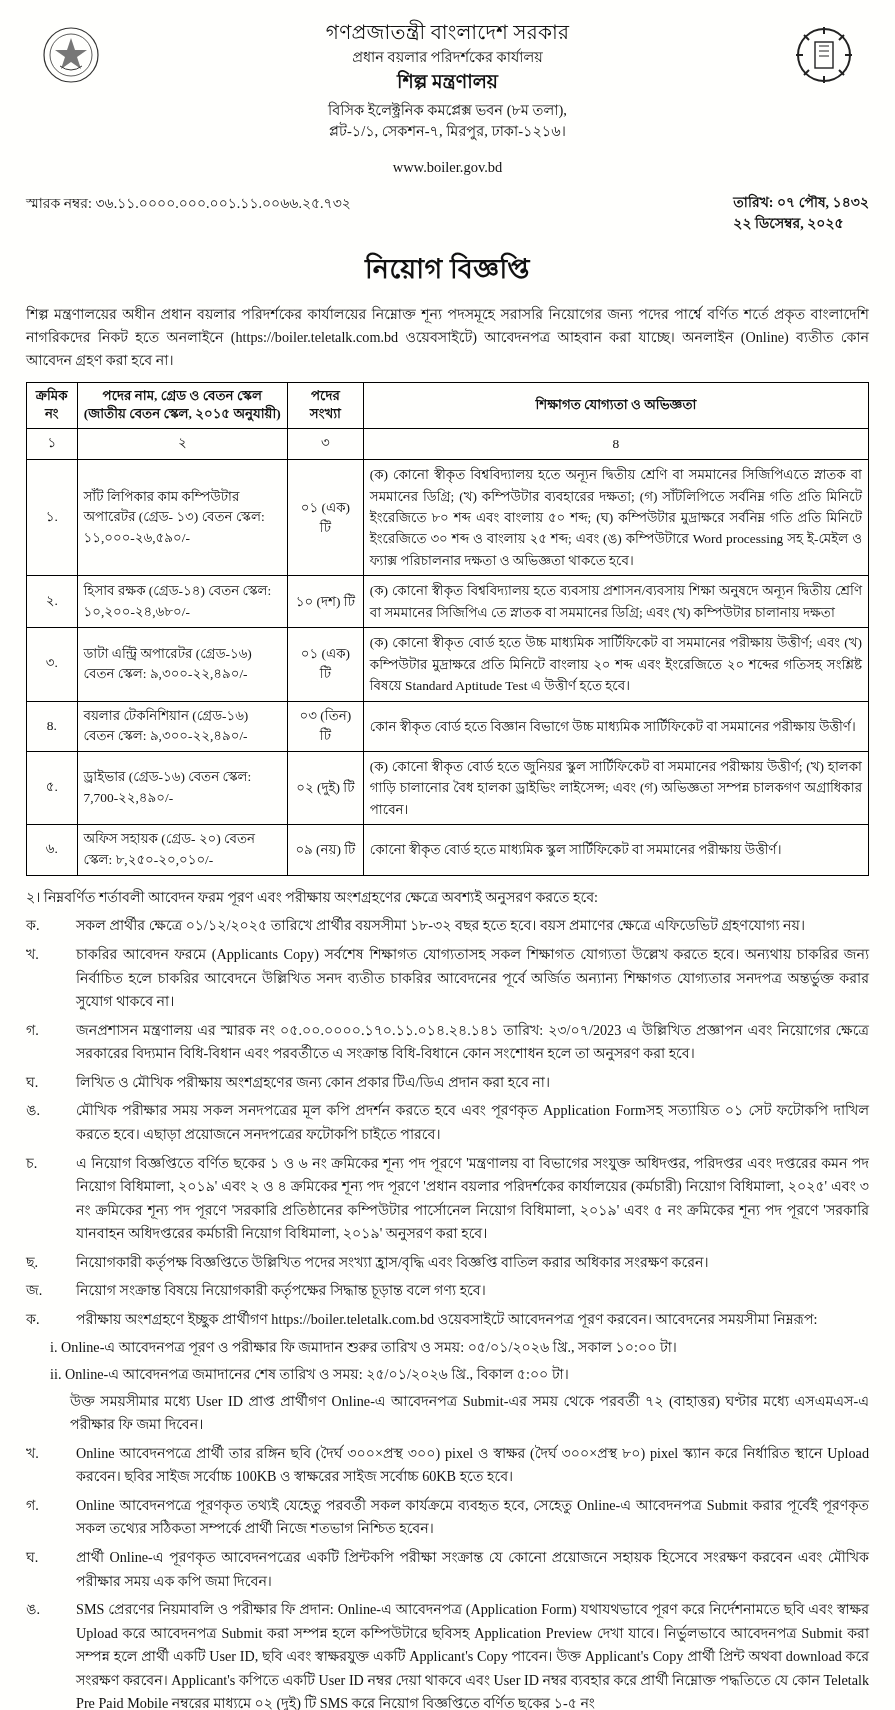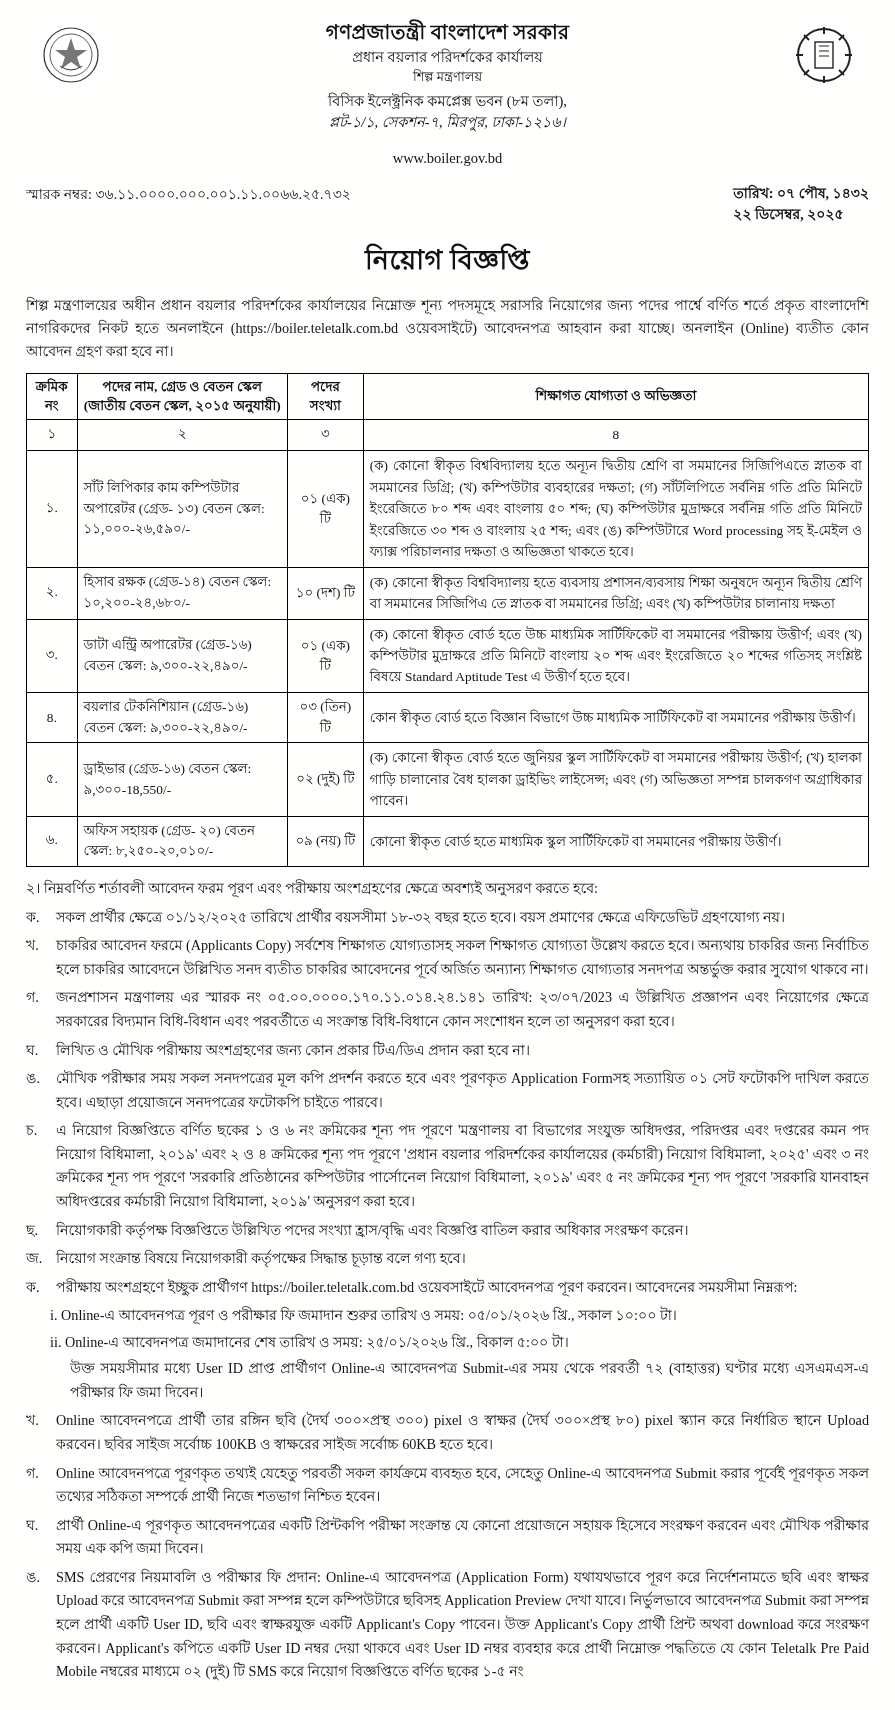--- a/index.html
+++ b/index.html
@@ -26,25 +26,25 @@
   }
   .emblem-left, .emblem-right {
     position: absolute;
     top: 12px;
     width: 58px;
     height: 58px;
   }
   .emblem-left { left: 16px; }
   .emblem-right { right: 16px; }
   .hdr-line { line-height: 1.45; }
-  .hdr-1 { font-size: 20px; font-weight: bold; letter-spacing: .2px; }
+  .hdr-1 { font-size: 20px; font-weight: normal; letter-spacing: .2px; }
   .hdr-2 { font-size: 14.5px; }
-  .hdr-3 { font-size: 13px; }
+  .hdr-3 { font-size: 19px; font-weight: bold; }
   .hdr-4 { font-size: 14.5px; margin-top: 4px; }
-  .hdr-5 { font-size: 14.5px; font-style: italic; }
+  .hdr-5 { font-size: 14.5px; }
   .hdr-web { font-size: 14.5px; margin-top: 15px; }
 
   .memo-row {
     display: flex;
     justify-content: space-between;
     align-items: flex-start;
     margin-top: 12px;
     font-size: 14px;
   }
   .memo-left { white-space: nowrap; }
@@ -97,21 +97,21 @@
     font-weight: normal;
   }
   .sec-head.bold { font-weight: bold; }
   .item {
     display: flex;
     gap: 8px;
     margin: 5px 0;
     text-align: justify;
   }
   .item .mark { flex: 0 0 22px; }
-  .item .body { flex: 1 1 auto; text-align: justify; }
+  .item .body { flex: 1 1 auto; text-align: justify; margin-left: 20px; }
   .sub {
     margin: 3px 0 3px 24px;
     text-align: justify;
   }
   .indent-block { margin-left: 44px; text-align: justify; }
 </style>
 </head>
 <body>
 
 <div class="page">
@@ -203,21 +203,21 @@
         <td class="c-qual">(ক) কোনো স্বীকৃত বোর্ড হতে উচ্চ মাধ্যমিক সার্টিফিকেট বা সমমানের পরীক্ষায় উত্তীর্ণ; এবং (খ) কম্পিউটার মুদ্রাক্ষরে প্রতি মিনিটে বাংলায় ২০ শব্দ এবং ইংরেজিতে ২০ শব্দের গতিসহ সংশ্লিষ্ট বিষয়ে Standard Aptitude Test এ উত্তীর্ণ হতে হবে।</td>
       </tr>
       <tr>
         <td class="c-sl">8.</td>
         <td class="c-post">বয়লার টেকনিশিয়ান (গ্রেড-১৬) বেতন স্কেল: ৯,৩০০-২২,৪৯০/-</td>
         <td class="c-cnt">০৩ (তিন) টি</td>
         <td class="c-qual">কোন স্বীকৃত বোর্ড হতে বিজ্ঞান বিভাগে উচ্চ মাধ্যমিক সার্টিফিকেট বা সমমানের পরীক্ষায় উত্তীর্ণ।</td>
       </tr>
       <tr>
         <td class="c-sl">৫.</td>
-        <td class="c-post">ড্রাইভার (গ্রেড-১৬) বেতন স্কেল: ৯,৩০০-18,550/-</td>
+        <td class="c-post">ড্রাইভার (গ্রেড-১৬) বেতন স্কেল: 7,700-২২,৪৯০/-</td>
         <td class="c-cnt">০২ (দুই) টি</td>
         <td class="c-qual">(ক) কোনো স্বীকৃত বোর্ড হতে জুনিয়র স্কুল সার্টিফিকেট বা সমমানের পরীক্ষায় উত্তীর্ণ; (খ) হালকা গাড়ি চালানোর বৈধ হালকা ড্রাইভিং লাইসেন্স; এবং (গ) অভিজ্ঞতা সম্পন্ন চালকগণ অগ্রাধিকার পাবেন।</td>
       </tr>
       <tr>
         <td class="c-sl">৬.</td>
         <td class="c-post">অফিস সহায়ক (গ্রেড- ২০) বেতন স্কেল: ৮,২৫০-২০,০১০/-</td>
         <td class="c-cnt">০৯ (নয়) টি</td>
         <td class="c-qual">কোনো স্বীকৃত বোর্ড হতে মাধ্যমিক স্কুল সার্টিফিকেট বা সমমানের পরীক্ষায় উত্তীর্ণ।</td>
       </tr>
     </tbody>

